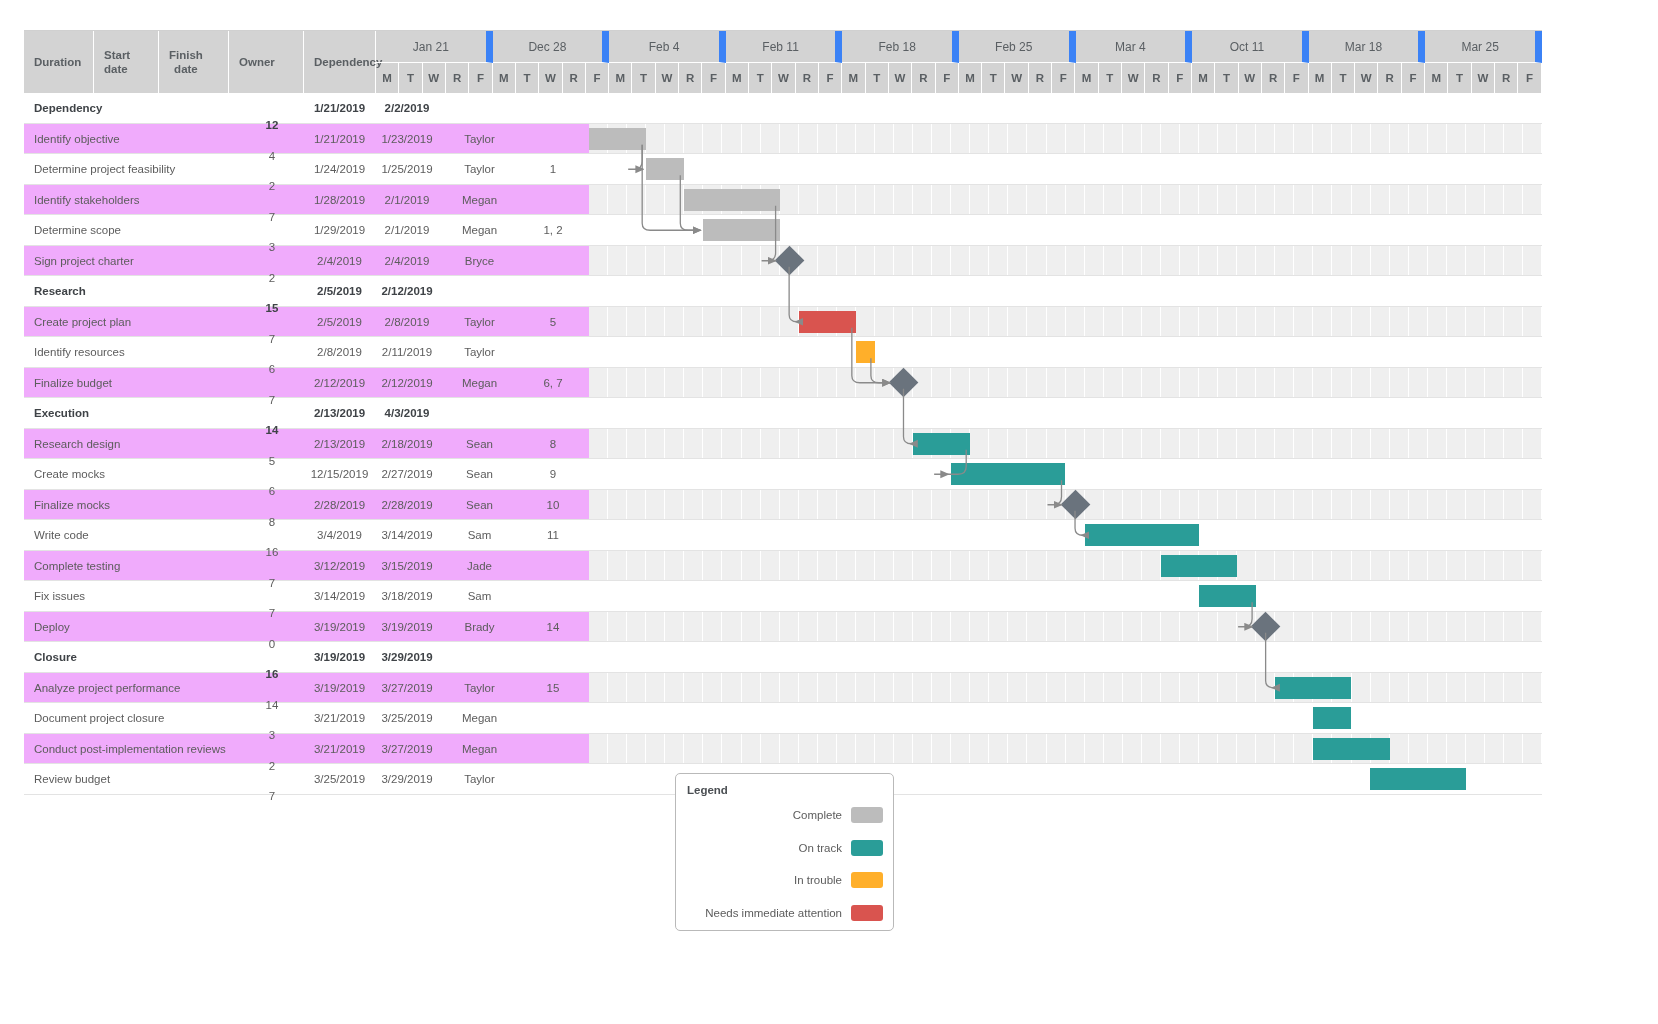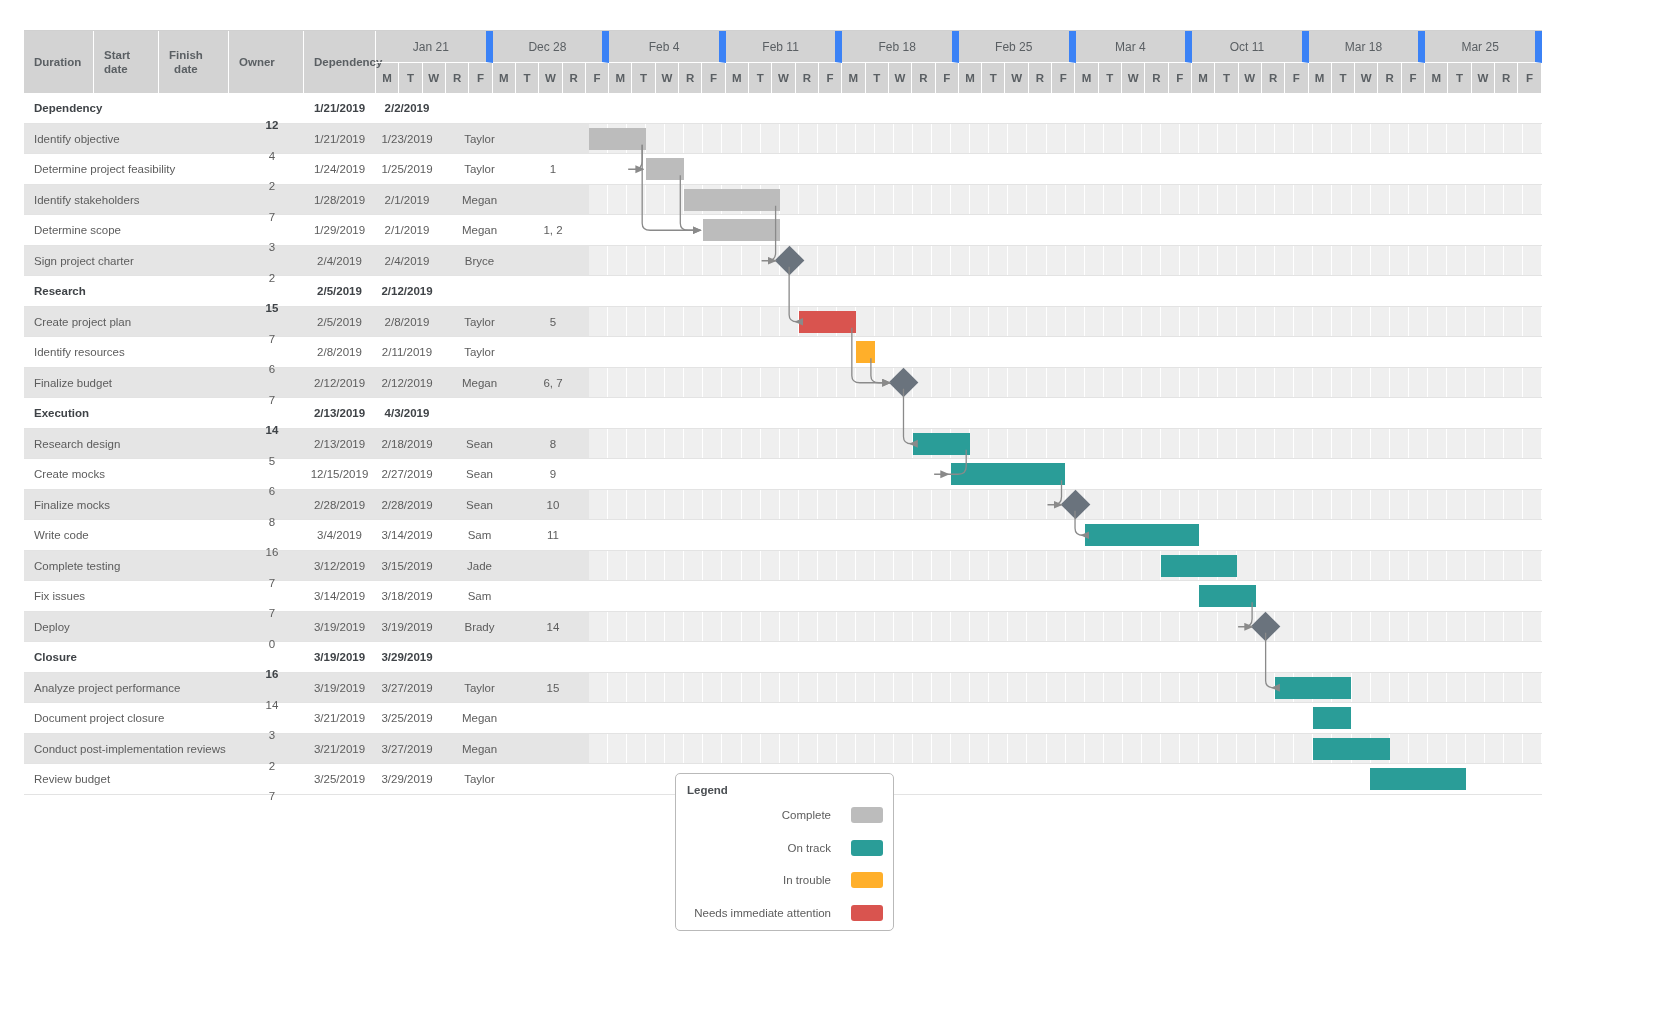--- a/index.html
+++ b/index.html
@@ -48,21 +48,21 @@
   .days { display: flex; height: 30px; }
   .daycol {
     flex: 1;
     display: flex; align-items: center; justify-content: center;
     font-size: 11.5px; font-weight: bold; color: #5a5f63;
     border-right: 1px solid #ffffff;
   }
 
   
   .row { display: flex; height: 30.5px; position: relative; }
-  .row.alt  { background: #e5e5e5; }
+  .row.alt  { background: #f0abfc; }
   .row.plain{ background: #ffffff; }
   .row.group{ background: #ffffff; }
   .row::after{
     content:""; position:absolute; left:0; right:0; bottom:0;
     height:1px; background:#e3e3e3;
   }
 
   .cell {
     display: flex; align-items: center;
     padding: 0 10px;
@@ -110,21 +110,21 @@
     border: 1px solid #b9b9b9;
     border-radius: 5px;
     background: #ffffff;
   }
   .legend-title {
     position: absolute; left: 11px; top: 10px;
     font-size: 11.5px; font-weight: bold; color: #4b4f53;
   }
   .legend-row {
     position: absolute; right: 10px;
-    display: flex; align-items: center; gap: 20px;
+    display: flex; align-items: center; gap: 9px;
   }
   .legend-label { font-size: 11.5px; color: #5c5c5c; }
   .swatch { width: 32px; height: 16px; border-radius: 3px; }
 </style>
 </head>
 <body>
 <div id="root">
 
 <div class="gantt">
 

